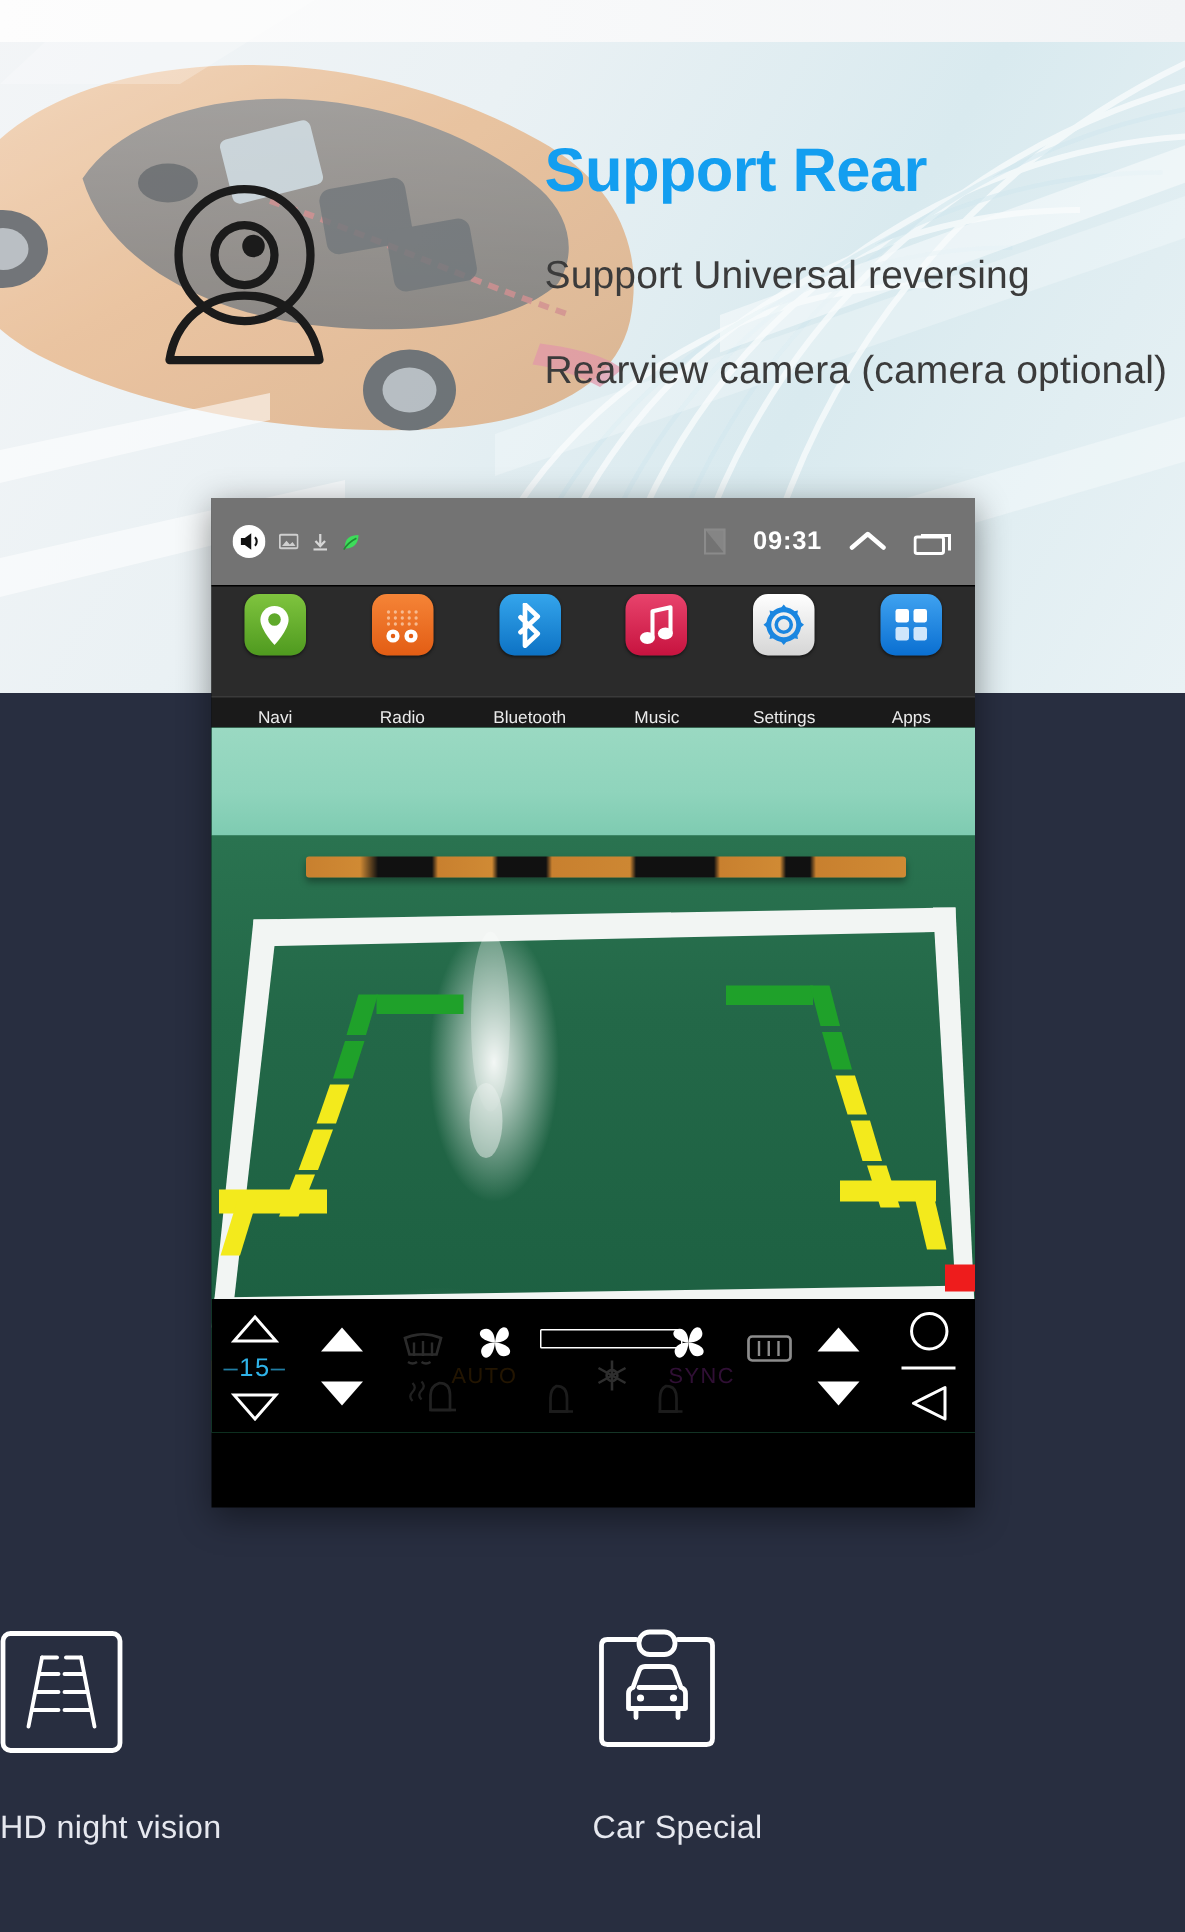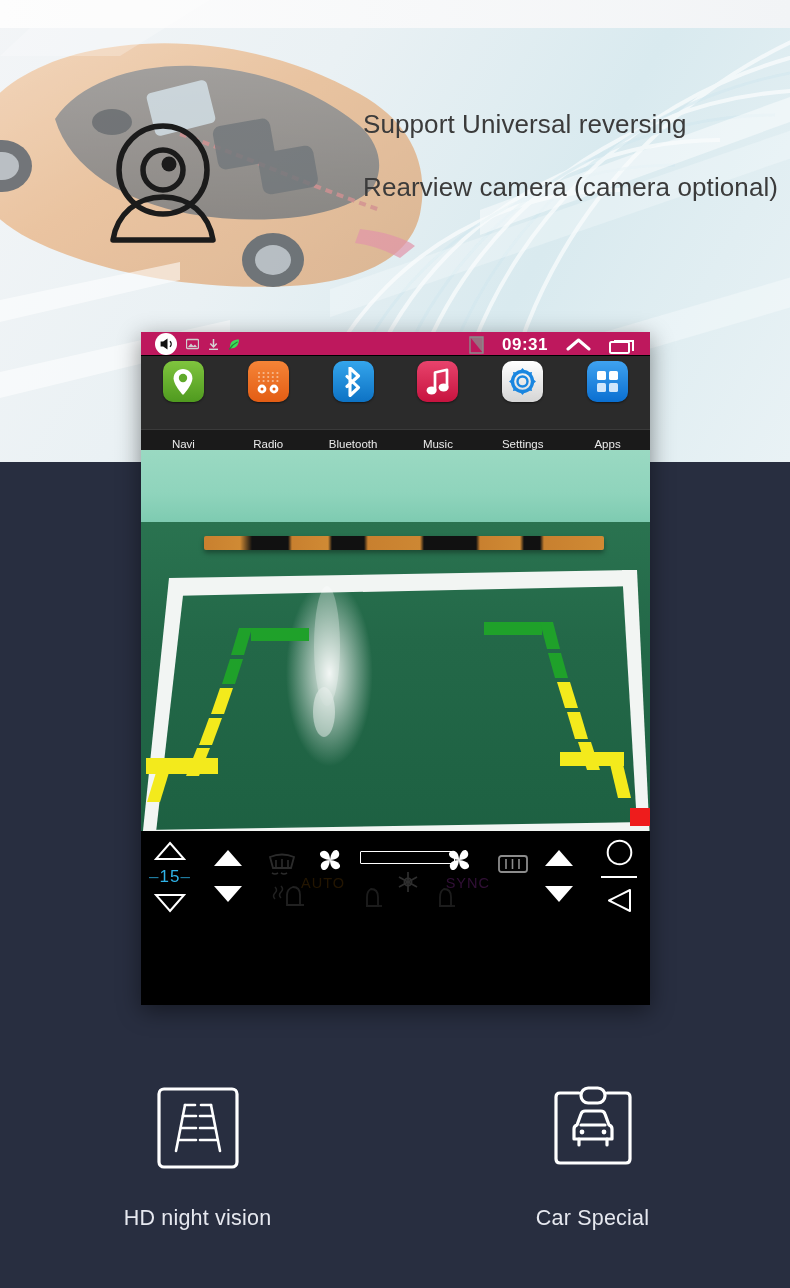--- a/index.html
+++ b/index.html
@@ -52,22 +52,22 @@
 
   
   #device{
     position:absolute; left:141px; top:332px; width:509px; height:673px;
     background:#000; z-index:20;
     box-shadow:0 6px 22px rgba(0,0,0,.45);
   }
 
   
   #statusbar{
-    position:relative; height:23px; background:#be185d;
-    display:flex; align-items:flex-end; padding:0 14px;
+    position:relative; height:58px; background:#737373;
+    display:flex; align-items:center; padding:0 14px;
   }
   .sb-left{ display:flex; align-items:center; gap:9px; }
   .sb-right{ margin-left:auto; display:flex; align-items:center; gap:18px; }
   #sb-time{ color:#fff; font-size:17px; font-weight:bold; letter-spacing:.5px;}
   .sb-ico{ display:block; }
 
   
   #approw{
     height:74px; background:#2b2b2b;
     display:flex; align-items:flex-start; padding-top:5px;
@@ -131,21 +131,21 @@
     align-items:center; justify-content:center; gap:16px; }
   .mid-col{ position:relative; flex:1 1 auto; height:89px; }
   .nav-col{ width:62px; display:flex; flex-direction:column;
     align-items:center; justify-content:center; gap:14px; }
 
   
   #features{
     position:absolute; left:0; top:1080px; width:790px; height:200px;
     display:flex;
   }
-  .feat{ flex:1; display:flex; flex-direction:column; align-items:center; }
+  .feat{ flex:1; display:flex; flex-direction:column; align-items:flex-start; }
   .feat-ico{ height:95px; display:flex; align-items:center; justify-content:center;}
   .feat-lbl{
     color:#e6e8ef; font-size:21.5px; margin-top:31px; letter-spacing:.2px;
   }
 </style>
 </head>
 <body>
 
 <div id="hero">
   <div class="band-top"></div>
@@ -217,20 +217,21 @@
     <g fill="none" stroke="#1b1b1b" stroke-width="5.5">
       <circle cx="60" cy="52" r="44"></circle>
       <circle cx="60" cy="52" r="20"></circle>
       <path d="M10,122 C14,96 34,79 60,79 C86,79 106,96 110,122 Z" stroke-linejoin="round"></path>
     </g>
     <circle cx="66" cy="46" r="7.5" fill="#1b1b1b"></circle>
   </svg>
 
   <div id="hero-text">
     <div id="hero-title">
+      <div>Support Rear</div>
     </div>
     <div id="hero-sub">
       <div>Support Universal reversing</div>
       <div>Rearview camera (camera optional)</div>
     </div>
   </div>
 </div>
 
 <div id="panel"></div>
 

